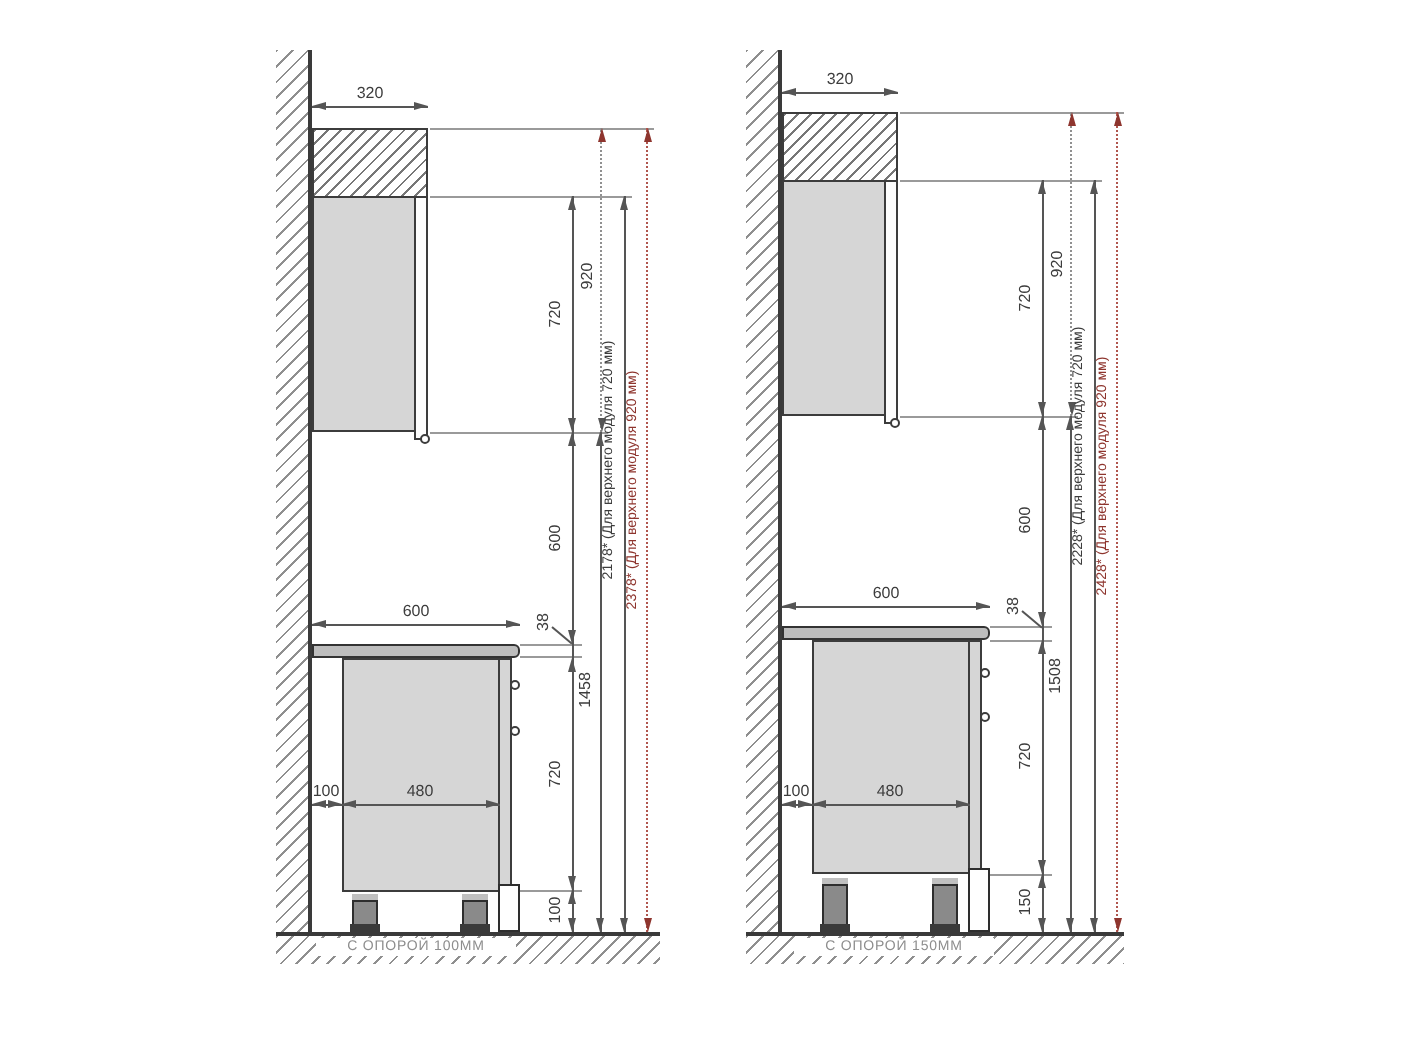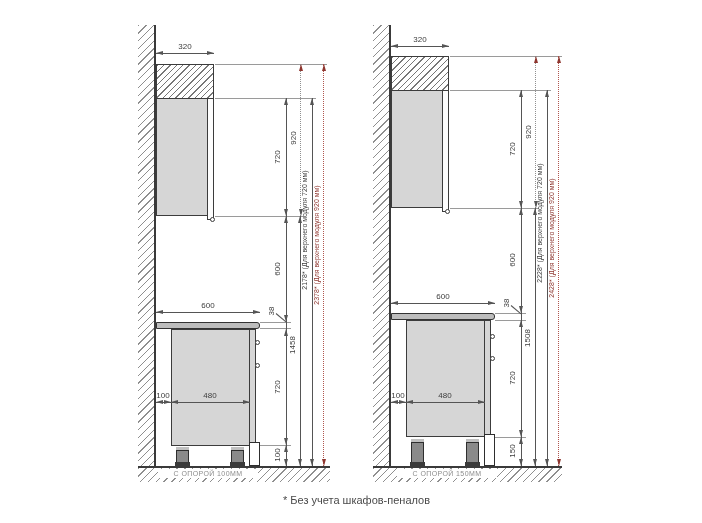--- a/index.html
+++ b/index.html
@@ -179,14 +179,13 @@
     <div class="lbl w30 rot" style="left:141px; top:102px;">920</div>
     <div class="lbl w30 rot" style="left:140px; top:308px;">1508</div>
 
     <div class="dv" style="left:174px; top:65px; height:376px;"></div>
     <div class="lbl long rot" style="left:80px; top:193px;">2228* (Для верхнего модуля 720 мм)</div>
 
     <div class="dv dot red" style="left:185px; top:31px; height:410px;"></div>
     <div class="lbl long rot red" style="left:92px; top:208px;">2428* (Для верхнего модуля 920 мм)</div>
   </section>
 
-  <div class="footnote">* Без учета шкафов-пеналов</div>
 </div>
 
 </body></html>

